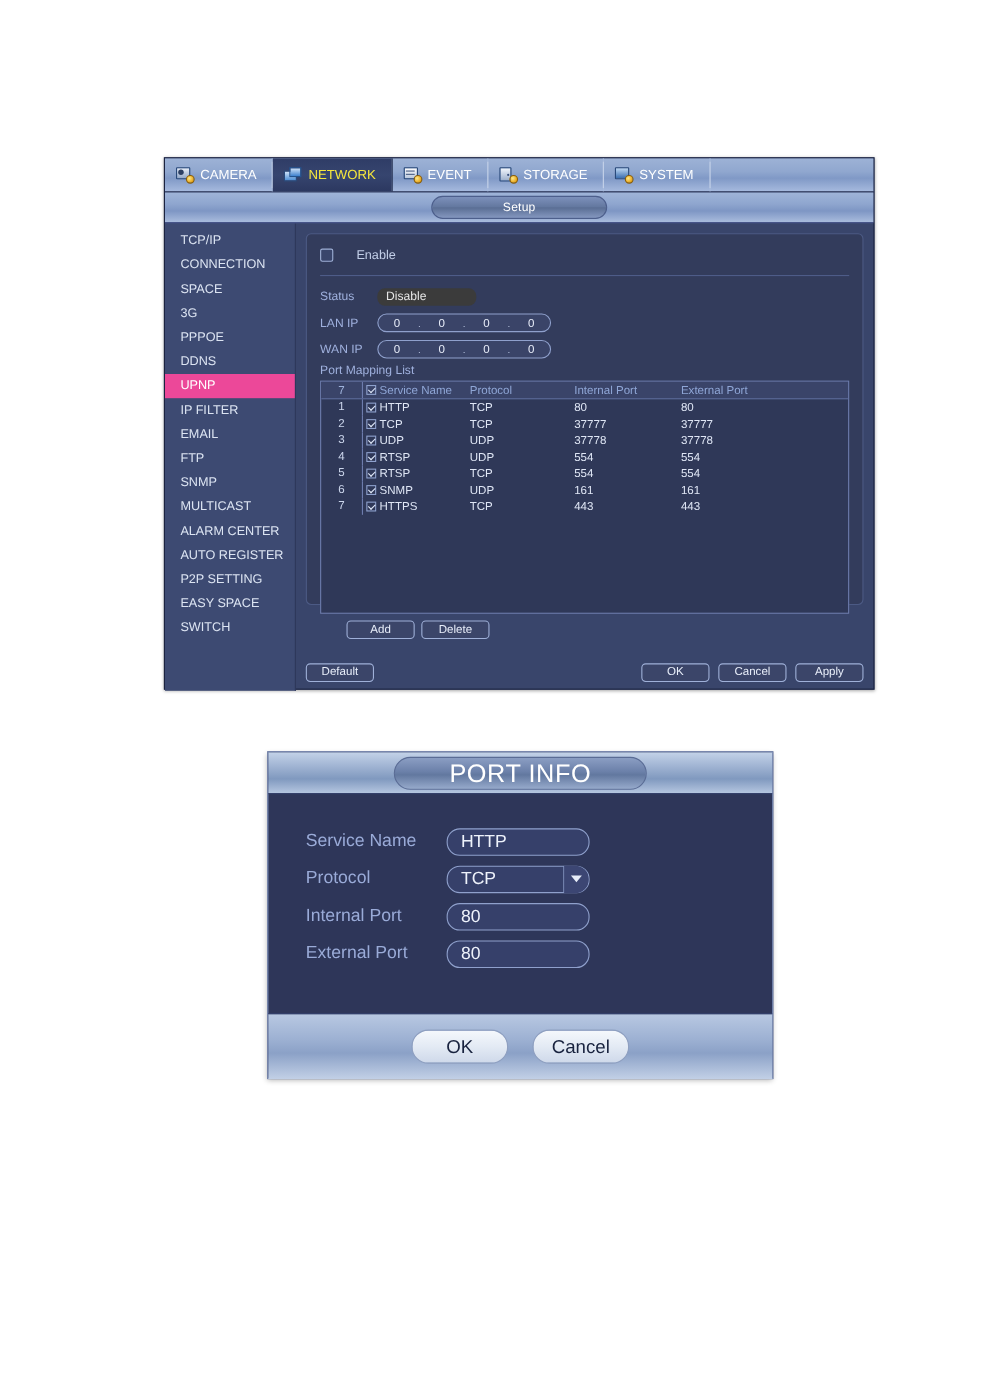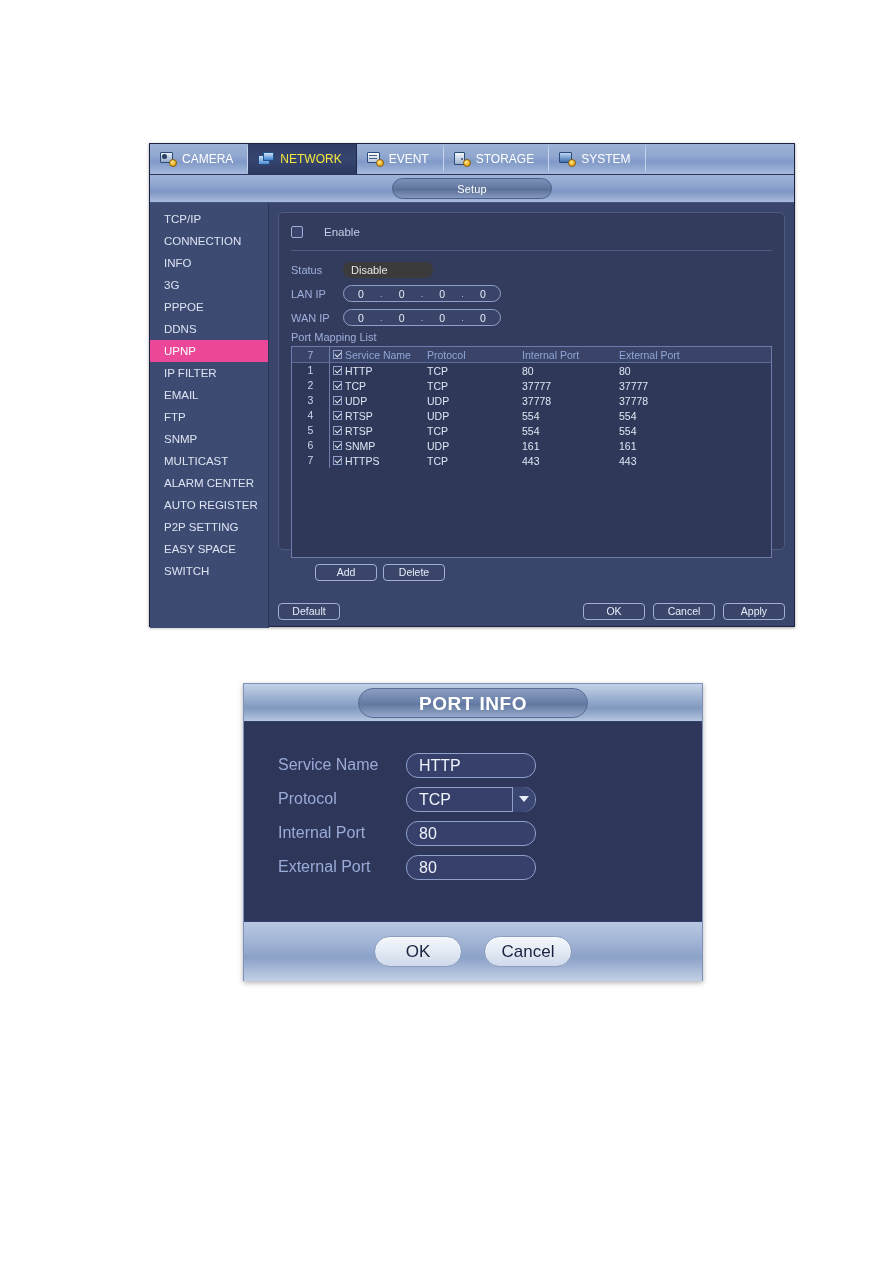--- a/index.html
+++ b/index.html
@@ -297,25 +297,24 @@
   }
   #dlg-pill {
     position: absolute;
     left: 50%; transform: translateX(-50%);
     top: 4px;
     width: 230px; height: 30px;
     border-radius: 15px;
     background: linear-gradient(to bottom, #8b9ec3 0%, #6b80a9 45%, #62789f 55%, #96a9cb 100%);
     border: 1px solid #5a6c95;
     color: #ffffff;
-    font-size: 19px;
+    font-size: 23px;
     line-height: 29px;
     text-align: center;
     letter-spacing: 0.5px;
-    font-weight: bold;
   }
   #dlg-body {
     height: 199px;
     padding: 26px 0 0 34px;
   }
   .drow { display: flex; align-items: center; height: 34px; }
   .dlabel {
     width: 128px; flex: none;
     color: #9aabd8;
     font-size: 16px;
@@ -439,21 +438,21 @@
 
   <div id="title-bar">
     <div id="setup-pill">Setup</div>
   </div>
 
   <div id="content">
 
     <div id="sidebar">
       <div class="side-item">TCP/IP</div>
       <div class="side-item">CONNECTION</div>
-      <div class="side-item">INFO</div>
+      <div class="side-item">SPACE</div>
       <div class="side-item">3G</div>
       <div class="side-item">PPPOE</div>
       <div class="side-item">DDNS</div>
       <div class="side-item selected">UPNP</div>
       <div class="side-item">IP FILTER</div>
       <div class="side-item">EMAIL</div>
       <div class="side-item">FTP</div>
       <div class="side-item">SNMP</div>
       <div class="side-item">MULTICAST</div>
       <div class="side-item">ALARM CENTER</div>

